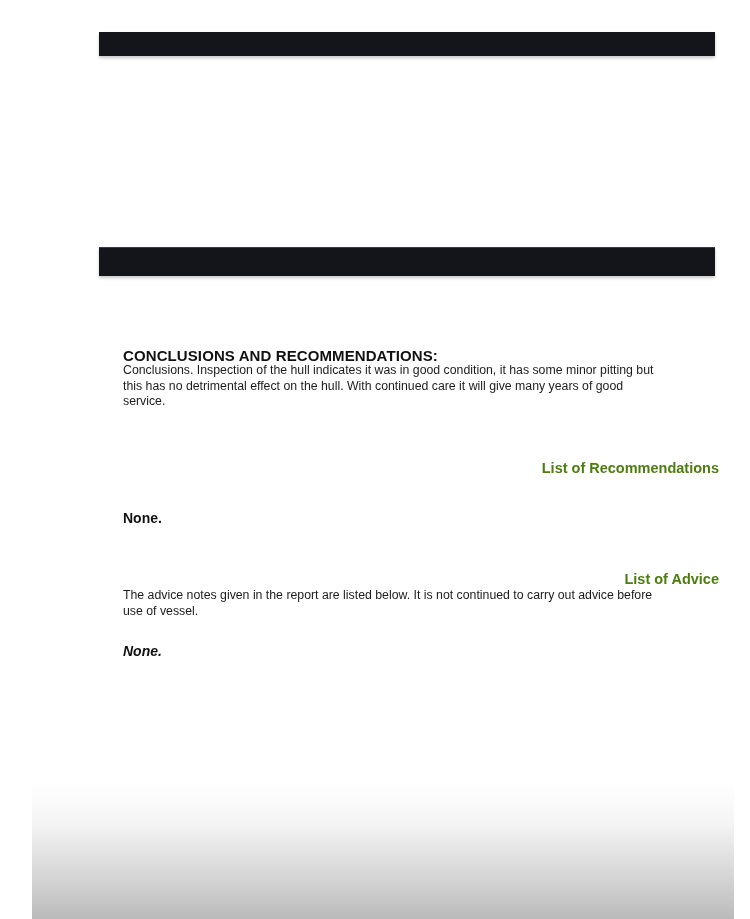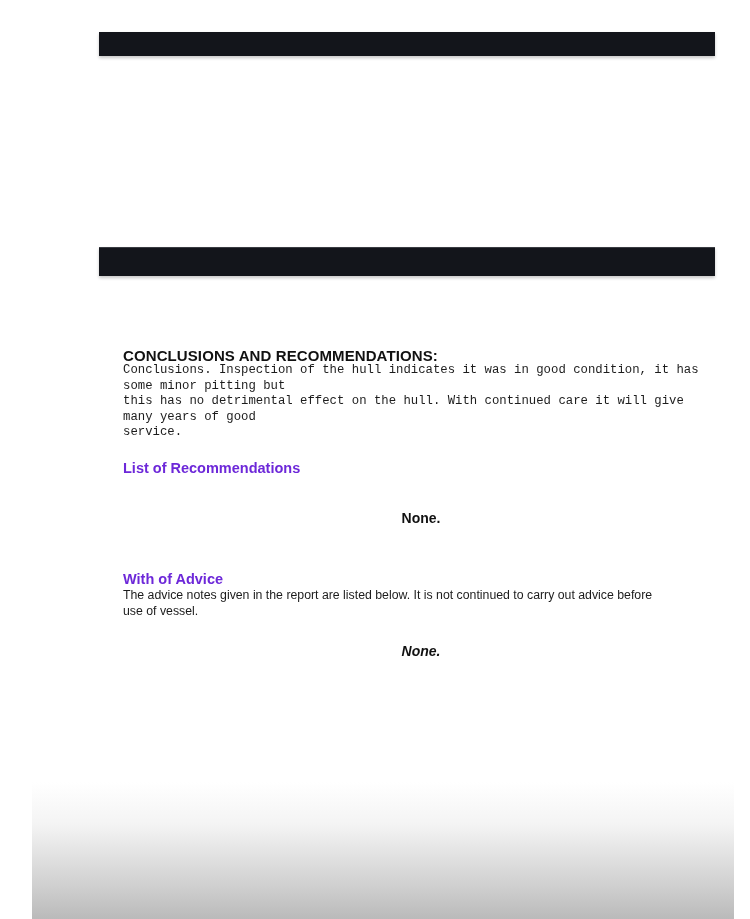--- a/index.html
+++ b/index.html
@@ -31,38 +31,38 @@
     font-size: 15px;
     line-height: 17px;
     font-weight: bold;
     color: #111111;
     letter-spacing: 0.1px;
   }
   .h-minor {
     font-size: 14.5px;
     line-height: 17px;
     font-weight: bold;
-    color: #6d28d9;
+    color: #4d7c0f;
+    text-align: right;
   }
   .body-text {
     font-size: 12.3px;
     line-height: 15.5px;
     color: #1c1c1c;
     white-space: pre-line;
   }
   .none-value {
     font-size: 14px;
     line-height: 18px;
     font-weight: bold;
     color: #111111;
-    text-align: center;
   }
   .none-italic { font-style: italic; }
   .pos-h1   { top: 315px; }
-  .pos-p1   { top: 331px; font-family: Liberation Mono, monospace; }
+  .pos-p1   { top: 331px; }
   .pos-h2   { top: 428px; }
   .pos-p2   { top: 445px; }
   .pos-n1   { top: 477px; }
   .pos-h3   { top: 539px; }
   .pos-p3   { top: 556px; }
   .pos-n2   { top: 610px; }
   .bottom-fade {
     position: absolute;
     left: 0;
     top: 750px;
@@ -83,21 +83,21 @@
 
   <div class="txt body-text pos-p1">Conclusions. Inspection of the hull indicates it was in good condition, it has some minor pitting but
 this has no detrimental effect on the hull. With continued care it will give many years of good
 service.</div>
 
   <div class="txt h-minor pos-h2">List of Recommendations</div>
 
 
   <div class="txt none-value pos-n1">None.</div>
 
-  <div class="txt h-minor pos-h3">With of Advice</div>
+  <div class="txt h-minor pos-h3">List of Advice</div>
 
   <div class="txt body-text pos-p3">The advice notes given in the report are listed below. It is not continued to carry out advice before
 use of vessel.</div>
 
   <div class="txt none-value none-italic pos-n2">None.</div>
 
   <div class="bottom-fade"></div>
 
 </div>
 

